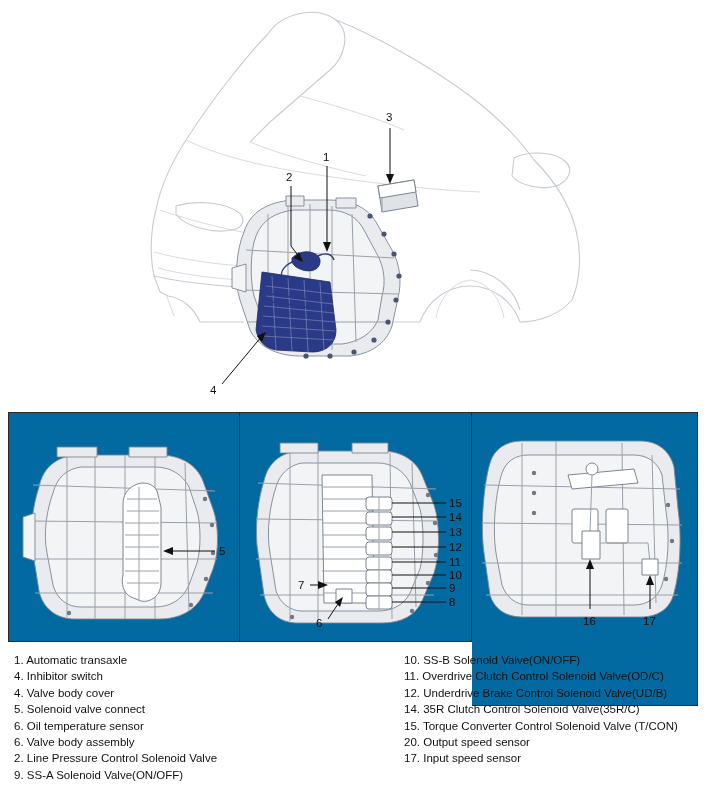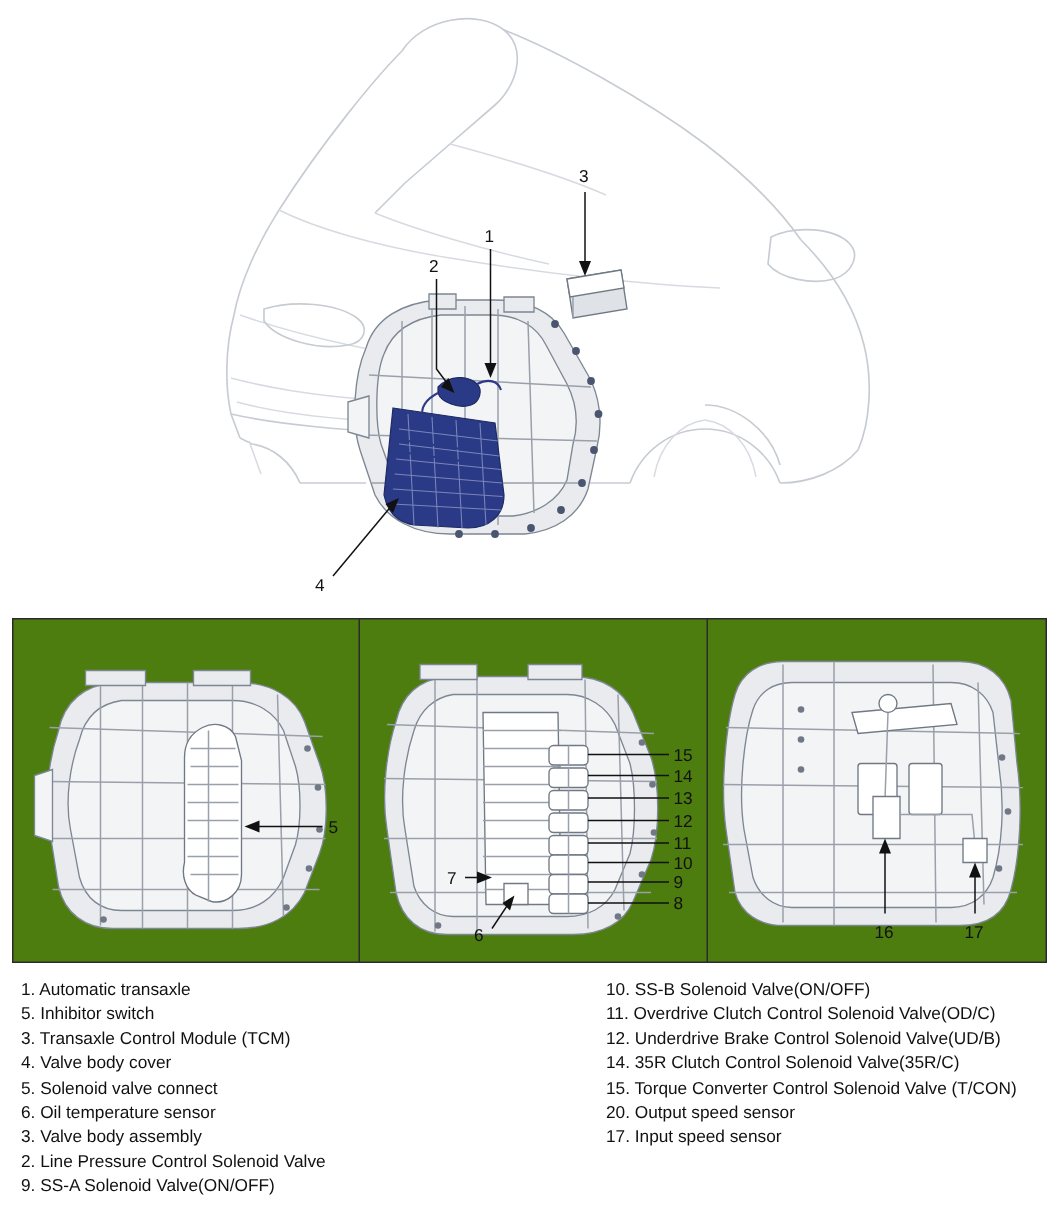--- a/index.html
+++ b/index.html
@@ -1,24 +1,24 @@
 <!DOCTYPE html>
 <html><head>
 <meta charset="utf-8">
 <style>
   html,body{margin:0;padding:0;background:#ffffff;}
   body{width:706px;height:808px;font-family:"Liberation Sans", sans-serif;color:#111;}
   #root{position:relative;width:706px;height:808px;overflow:hidden;}
 
   .top-illustration{position:absolute;left:0;top:0;width:706px;height:408px;}
   .panels{position:absolute;left:8px;top:412px;width:690px;height:230px;display:flex;gap:0;}
-  .panel{position:relative;border:1px solid #2b2b2b;box-sizing:border-box;background:#4d7c0f;}
+  .panel{position:relative;border:1px solid #2b2b2b;box-sizing:border-box;background:#0369a1;}
   .panel.p1{width:232px;height:230px;}
   .panel.p2{width:232px;height:230px;border-left:none;}
-  .panel.p3{width:226px;height:230px;border-left:none;}
+  .panel.p3{width:226px;height:294px;border-left:none;}
 
   .legend{position:absolute;left:8px;top:652px;width:690px;height:150px;}
   .legend .col{position:absolute;top:0;}
   .legend .col.left{left:6px;width:330px;}
   .legend .col.right{left:396px;width:310px;}
   .legend-item{font-size:11.5px;line-height:16.4px;color:#111;white-space:nowrap;}
   svg{display:block;}
   .ln{stroke:#111;stroke-width:1;fill:none;}
   .thin{stroke:#9aa0aa;stroke-width:1;fill:none;}
   .body-ln{stroke:#c7ccd3;stroke-width:1.1;fill:none;}
@@ -346,26 +346,25 @@
 
         <text class="lbl" x="111" y="212">16</text>
         <text class="lbl" x="171" y="212">17</text>
       </svg>
     </div>
   </div>
 
   <div class="legend">
     <div class="col left">
       <div class="legend-item">1. Automatic transaxle</div>
-      <div class="legend-item">5. Inhibitor switch</div>
-      <div class="legend-item">3. Transaxle Control Module (TCM)</div>
+      <div class="legend-item">4. Inhibitor switch</div>
       <div class="legend-item">4. Valve body cover</div>
       <div class="legend-item">5. Solenoid valve connect</div>
       <div class="legend-item">6. Oil temperature sensor</div>
-      <div class="legend-item">3. Valve body assembly</div>
+      <div class="legend-item">6. Valve body assembly</div>
       <div class="legend-item">2. Line Pressure Control Solenoid Valve</div>
       <div class="legend-item">9. SS-A Solenoid Valve(ON/OFF)</div>
     </div>
     <div class="col right">
       <div class="legend-item">10. SS-B Solenoid Valve(ON/OFF)</div>
       <div class="legend-item">11. Overdrive Clutch Control Solenoid Valve(OD/C)</div>
       <div class="legend-item">12. Underdrive Brake Control Solenoid Valve(UD/B)</div>
       <div class="legend-item">14. 35R Clutch Control Solenoid Valve(35R/C)</div>
       <div class="legend-item">15. Torque Converter Control Solenoid Valve (T/CON)</div>
       <div class="legend-item">20. Output speed sensor</div>

